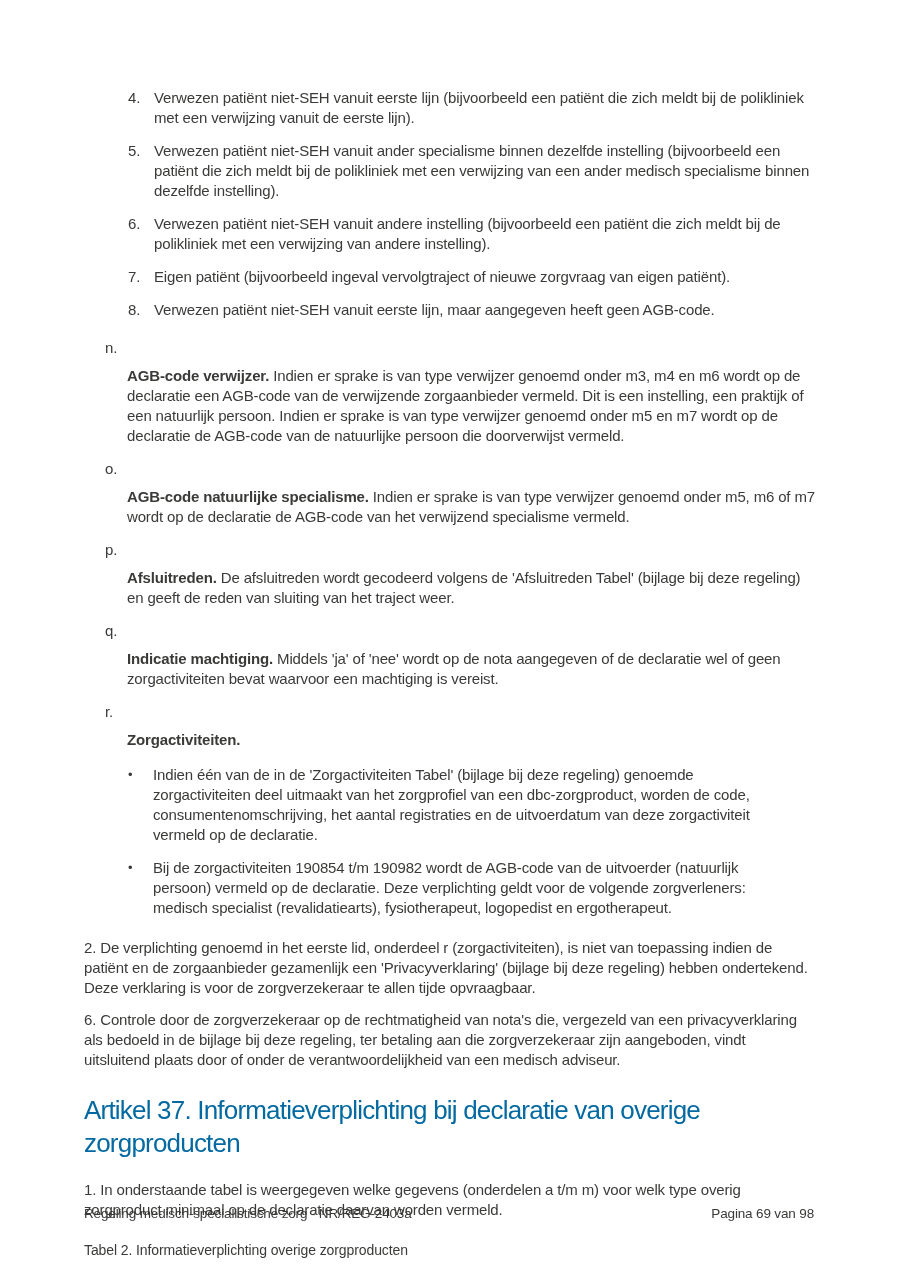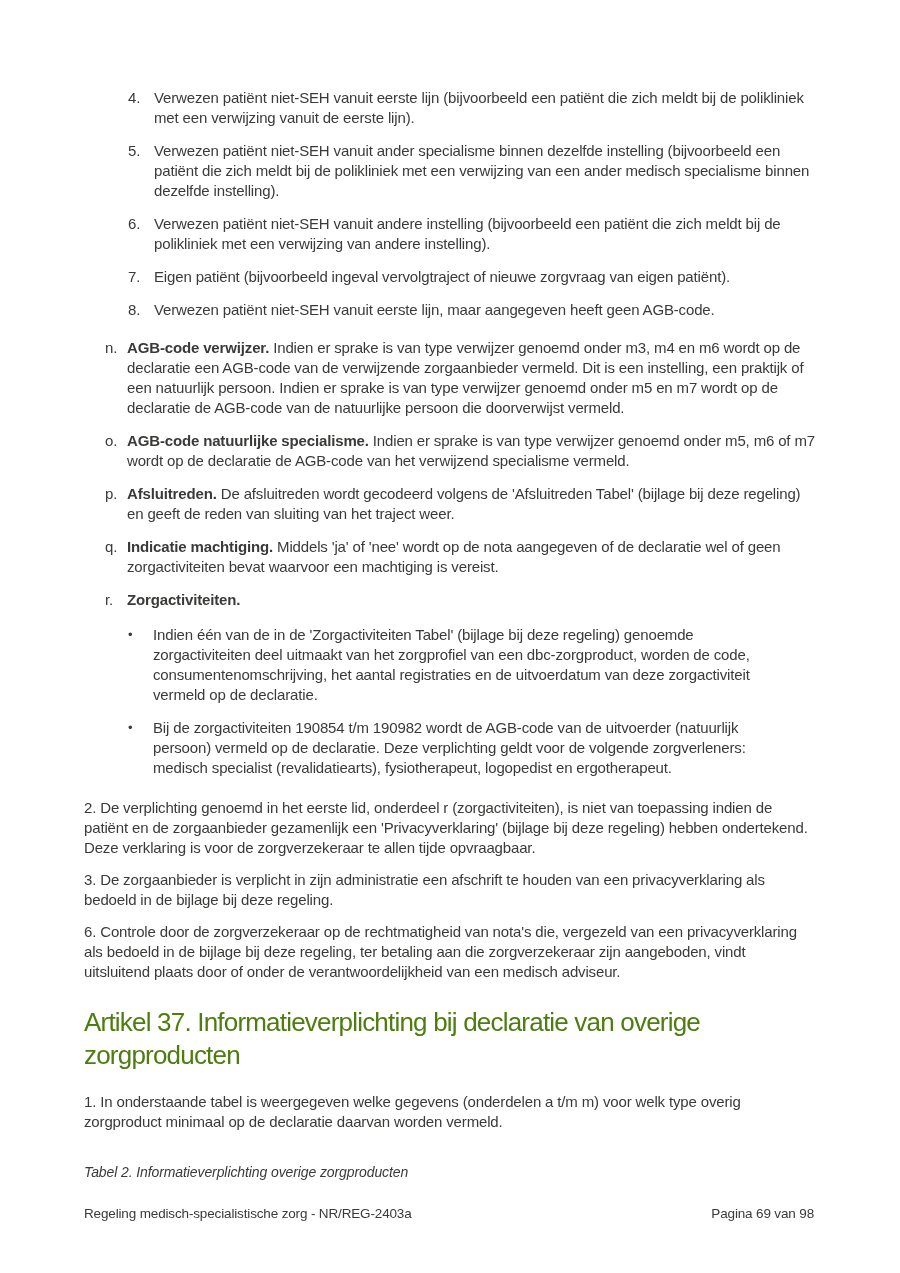--- a/index.html
+++ b/index.html
@@ -13,37 +13,37 @@
   .body-text{font-size:15px;line-height:20px;letter-spacing:-0.15px;}
   
   .num-list{margin:0 0 0 44px;}
   .num-item{display:flex;margin-bottom:13px;}
   .num-item .marker{flex:0 0 26px;}
   .num-item .txt{flex:1;}
   
   .let-list{margin:18px 0 0 21px;}
   .let-item{display:flex;margin-bottom:13px;}
   .let-item .marker{flex:0 0 22px;}
-  .let-item .txt{flex:1;}
+  .let-item .txt{flex:1;margin-top:28px;}
   .lead{font-weight:bold;}
   
   .bullet-list{margin:15px 0 0 44px;}
   .bullet-item{display:flex;margin-bottom:13px;}
   .bullet-item .marker{flex:0 0 25px;font-size:13px;}
   .bullet-item .txt{flex:1;margin-right:20px;}
   
   .para-block{margin-top:20px;}
   .para{margin:0 0 12px 0;}
   
   .heading{
     margin-top:24px;font-size:26px;line-height:33px;letter-spacing:-0.8px;
-    font-weight:normal;color:#4d7c0f;
+    font-weight:normal;color:#0369a1;
   }
   .intro{margin-top:20px;}
-  .caption{margin-top:30px;font-size:14px;font-style:italic;letter-spacing:-0.1px;}
+  .caption{margin-top:20px;font-size:14px;letter-spacing:-0.1px;}
   
   .footer{
     position:absolute;left:84px;right:86px;top:1206px;
     display:flex;justify-content:space-between;
     font-size:13.5px;letter-spacing:-0.15px;color:#3a3a38;
   }
 </style>
 </head>
 <body>
 
@@ -101,21 +101,20 @@
       <span class="txt">Indien één van de in de 'Zorgactiviteiten Tabel' (bijlage bij deze regeling) genoemde zorgactiviteiten deel uitmaakt van het zorgprofiel van een dbc-zorgproduct, worden de code, consumentenomschrijving, het aantal registraties en de uitvoerdatum van deze zorgactiviteit vermeld op de declaratie.</span>
     </div>
     <div class="bullet-item">
       <span class="marker">•</span>
       <span class="txt">Bij de zorgactiviteiten 190854 t/m 190982 wordt de AGB-code van de uitvoerder (natuurlijk persoon) vermeld op de declaratie. Deze verplichting geldt voor de volgende zorgverleners: medisch specialist (revalidatiearts), fysiotherapeut, logopedist en ergotherapeut.</span>
     </div>
   </div>
 
   <div class="para-block">
     <p class="para">2. De verplichting genoemd in het eerste lid, onderdeel r (zorgactiviteiten), is niet van toepassing indien de patiënt en de zorgaanbieder gezamenlijk een 'Privacyverklaring' (bijlage bij deze regeling) hebben ondertekend. Deze verklaring is voor de zorgverzekeraar te allen tijde opvraagbaar.</p>
-    <p class="para">3. De zorgaanbieder is verplicht in zijn administratie een afschrift te houden van een privacyverklaring als bedoeld in de bijlage bij deze regeling.</p>
     <p class="para">6. Controle door de zorgverzekeraar op de rechtmatigheid van nota's die, vergezeld van een privacyverklaring als bedoeld in de bijlage bij deze regeling, ter betaling aan die zorgverzekeraar zijn aangeboden, vindt uitsluitend plaats door of onder de verantwoordelijkheid van een medisch adviseur.</p>
   </div>
 
   <h1 class="heading">Artikel 37. Informatieverplichting bij declaratie van overige zorgproducten</h1>
 
   <p class="para intro">1. In onderstaande tabel is weergegeven welke gegevens (onderdelen a t/m m) voor welk type overig zorgproduct minimaal op de declaratie daarvan worden vermeld.</p>
 
   <p class="caption">Tabel 2. Informatieverplichting overige zorgproducten</p>
 
 </div>

